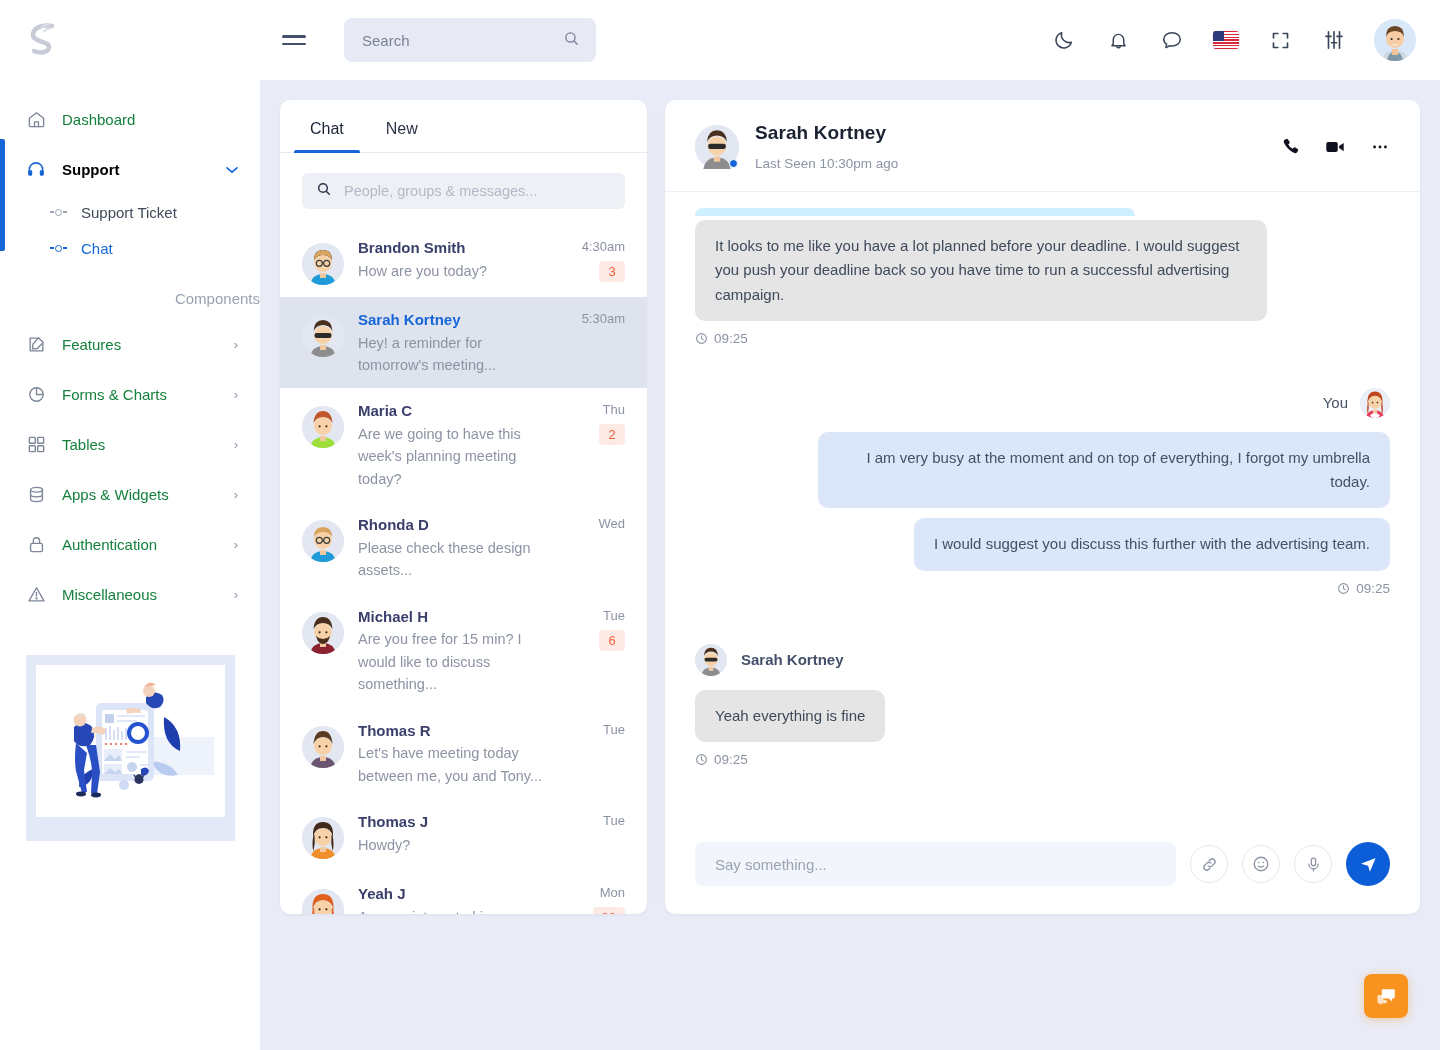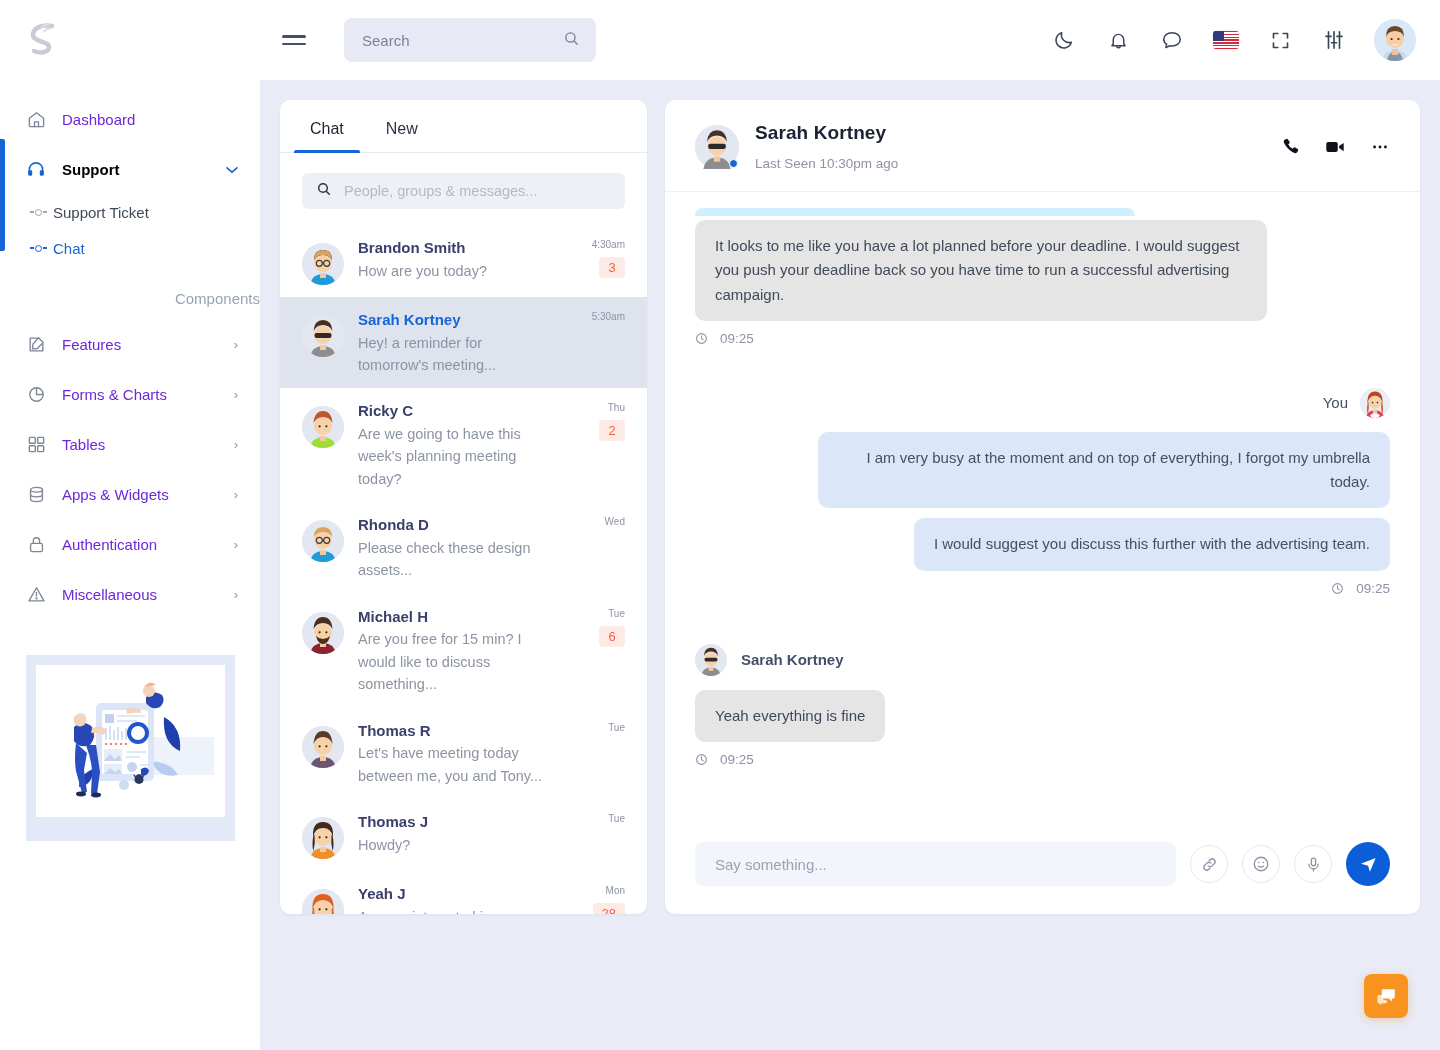--- a/index.html
+++ b/index.html
@@ -16,31 +16,31 @@
     width: 260px; height: 1050px; background: #ffffff;
     flex-shrink: 0; position: relative; z-index: 5;
   }
   .logo-wrap { height: 80px; display: flex; align-items: center; padding-left: 26px; }
   .nav { padding-top: 14px; }
   .nav-item {
     display: flex; align-items: center; height: 50px;
     padding: 0 22px 0 26px; gap: 16px; cursor: pointer; position: relative;
   }
   .nav-item .ico { width: 20px; height: 20px; flex-shrink: 0; display:flex; align-items:center; justify-content:center; }
-  .nav-item .lbl { font-size: 15px; color: #6d28d9; flex: 1; }
+  .nav-item .lbl { font-size: 15px; color: #15803d; flex: 1; }
   .nav-item .chev { color: #8d97a8; font-size: 13px; }
   .nav-item.active { }
   .nav-item.active .lbl { color: #000000; font-weight: bold; }
   .nav-accent {
     position: absolute; left: 0; top: 139px; width: 5px; height: 112px;
     background: #1565d8; border-radius: 0 2px 2px 0;
   }
   .sub-item {
     display: flex; align-items: center; height: 36px;
-    padding-left: 30px; gap: 6px; cursor: pointer;
+    padding-left: 50px; gap: 14px; cursor: pointer;
   }
   .dash-dot { display:flex; align-items:center; gap:1px; }
   .dash-dot i { display:block; width:4px; height:1.5px; background:#9aa3b2; }
   .dash-dot b { display:block; width:7px; height:7px; border-radius:50%; border:1.5px solid #9aa3b2; background:#fff; }
   .sub-item.active .dash-dot i { background:#1565d8; }
   .sub-item.active .dash-dot b { border-color:#1565d8; }
   .sub-item .lbl { font-size: 15px; color: #3f4a5a; }
   .sub-item.active .lbl { color: #1565d8; }
   .section-label {
     font-size: 15px; color: #9aa3b2; padding: 24px 0 12px 22px; text-align: right;
@@ -120,21 +120,21 @@
   .chat-row.selected { background: #dfe3ee; }
   .ca {
     width: 42px; height: 42px; border-radius: 50%; background:#dfe4f0;
     flex-shrink:0; overflow:hidden; position:relative; margin-top: 6px;
   }
   .crow-mid { flex:1; min-width:0; }
   .crow-name { font-size: 15px; font-weight: bold; color:#3a3f6b; line-height:1.5; }
   .chat-row.selected .crow-name { color:#1565d8; }
   .crow-msg { font-size: 14.5px; color:#8c93a3; line-height: 1.55; }
   .crow-right { width: 56px; flex-shrink:0; text-align:right; padding-top:2px; }
-  .crow-time { font-size: 10px; color:#8c93a3; display:block; }
+  .crow-time { font-size: 13px; color:#8c93a3; display:block; }
   .badge {
     display:inline-block; margin-top: 7px; background:#fdeae4; color:#f4603e;
     font-size:13px; padding: 3px 9px; border-radius: 4px; min-width: 26px; text-align:center;
   }
 
   
   .conv-panel {
     flex:1; background:#fff; border-radius:10px; height: 814px;
     display:flex; flex-direction:column; min-width:0;
     box-shadow: 0 1px 3px rgba(80,90,120,.07);
@@ -164,21 +164,21 @@
   .bubble-in {
     background:#e5e5e5; color:#3f4a5a; font-size:15px; line-height:1.62;
     padding: 14px 20px; border-radius: 10px; max-width: 572px; display:inline-block;
   }
   .bubble-out {
     background:#dbe6f8; color:#44506a; font-size:15px; line-height:1.62;
     padding: 14px 20px; border-radius: 10px; max-width: 572px; display:inline-block;
     text-align: right;
   }
   .row-out { display:flex; justify-content:flex-end; margin-bottom: 10px; }
-  .stamp { display:flex; align-items:center; gap:12px; font-size:13.5px; color:#8c93a3; margin-top: 10px; }
+  .stamp { display:flex; align-items:center; gap:6px; font-size:13.5px; color:#8c93a3; margin-top: 10px; }
   .stamp.right { justify-content:flex-end; }
   .you-head { display:flex; align-items:center; justify-content:flex-end; gap:12px; margin: 42px 0 14px 0; }
   .you-label { font-size:15px; color:#44506a; }
   .sm-av { width:30px; height:30px; border-radius:50%; background:#e3e7f2; overflow:hidden; position:relative; }
   .sender-head { display:flex; align-items:center; gap:14px; margin: 48px 0 14px 0; }
   .sender-name { font-size:15px; color:#44506a; font-weight:bold; }
   .sender-av { width:32px; height:32px; border-radius:50%; background:#e3e7f2; overflow:hidden; position:relative; }
 
   .composer { padding: 0 30px 28px 30px; display:flex; align-items:center; gap: 14px; flex-shrink:0; }
   .composer-input {
@@ -549,21 +549,21 @@
                   <circle cx="21" cy="21" r="21" fill="#e2e7f2"></circle>
                 <path d="M8 42 q2 -11 13 -11 q11 0 13 11 Z" fill="#9ede3a"></path>
                 <path d="M18 30 h6 v5 h-6 Z" fill="#f2c9a0"></path>
                   <circle cx="21" cy="20" r="9" fill="#f7d2a8"></circle>
                 <path d="M11.5 17 q1 -12 9.5 -12 q8.5 0 9.5 12 q-3 -6 -9.5 -6 q-6.5 0 -9.5 6 Z" fill="#c0572a"></path>
                 <circle cx="17.6" cy="20.3" r="1.1" fill="#3b2a1d"></circle>
                   <circle cx="24.4" cy="20.3" r="1.1" fill="#3b2a1d"></circle>
               </svg>
             </span>
             <span class="crow-mid">
-              <span class="crow-name">Ricky C</span>
+              <span class="crow-name">Maria C</span>
               <span class="crow-msg" style="display:block">Are we going to have this week's planning meeting today?</span>
             </span>
             <span class="crow-right">
               <span class="crow-time">Thu</span>
               <span class="badge">2</span>
             </span>
           </div>
 
           <div class="chat-row">
             <span class="ca">

